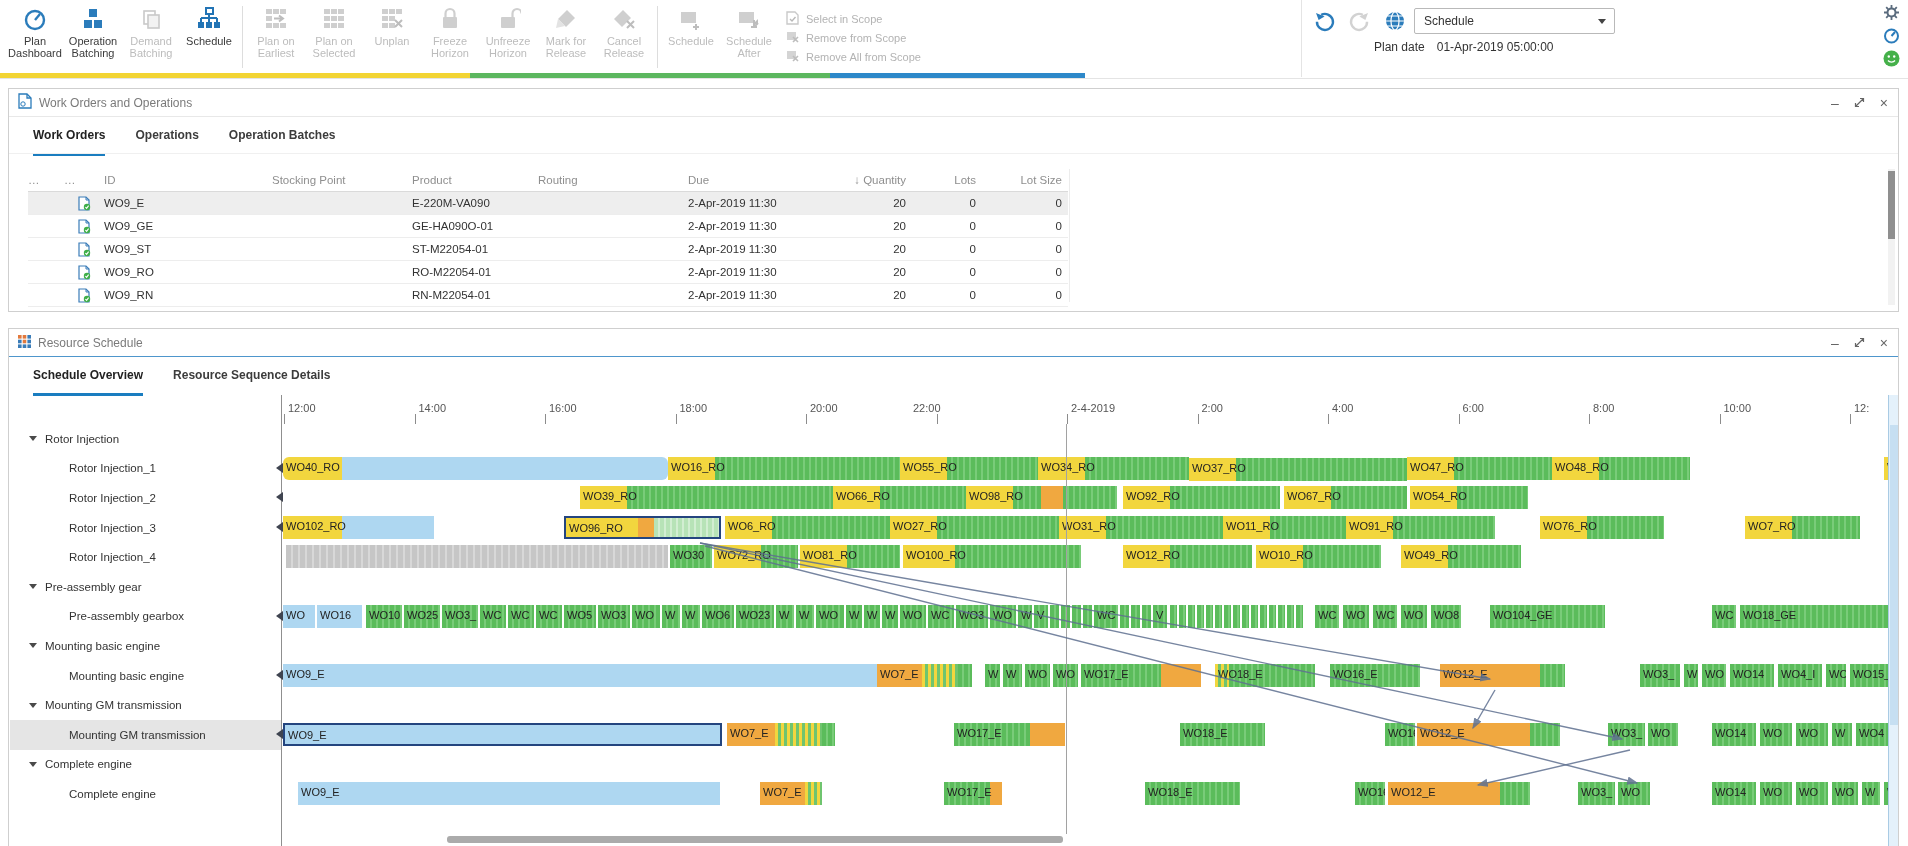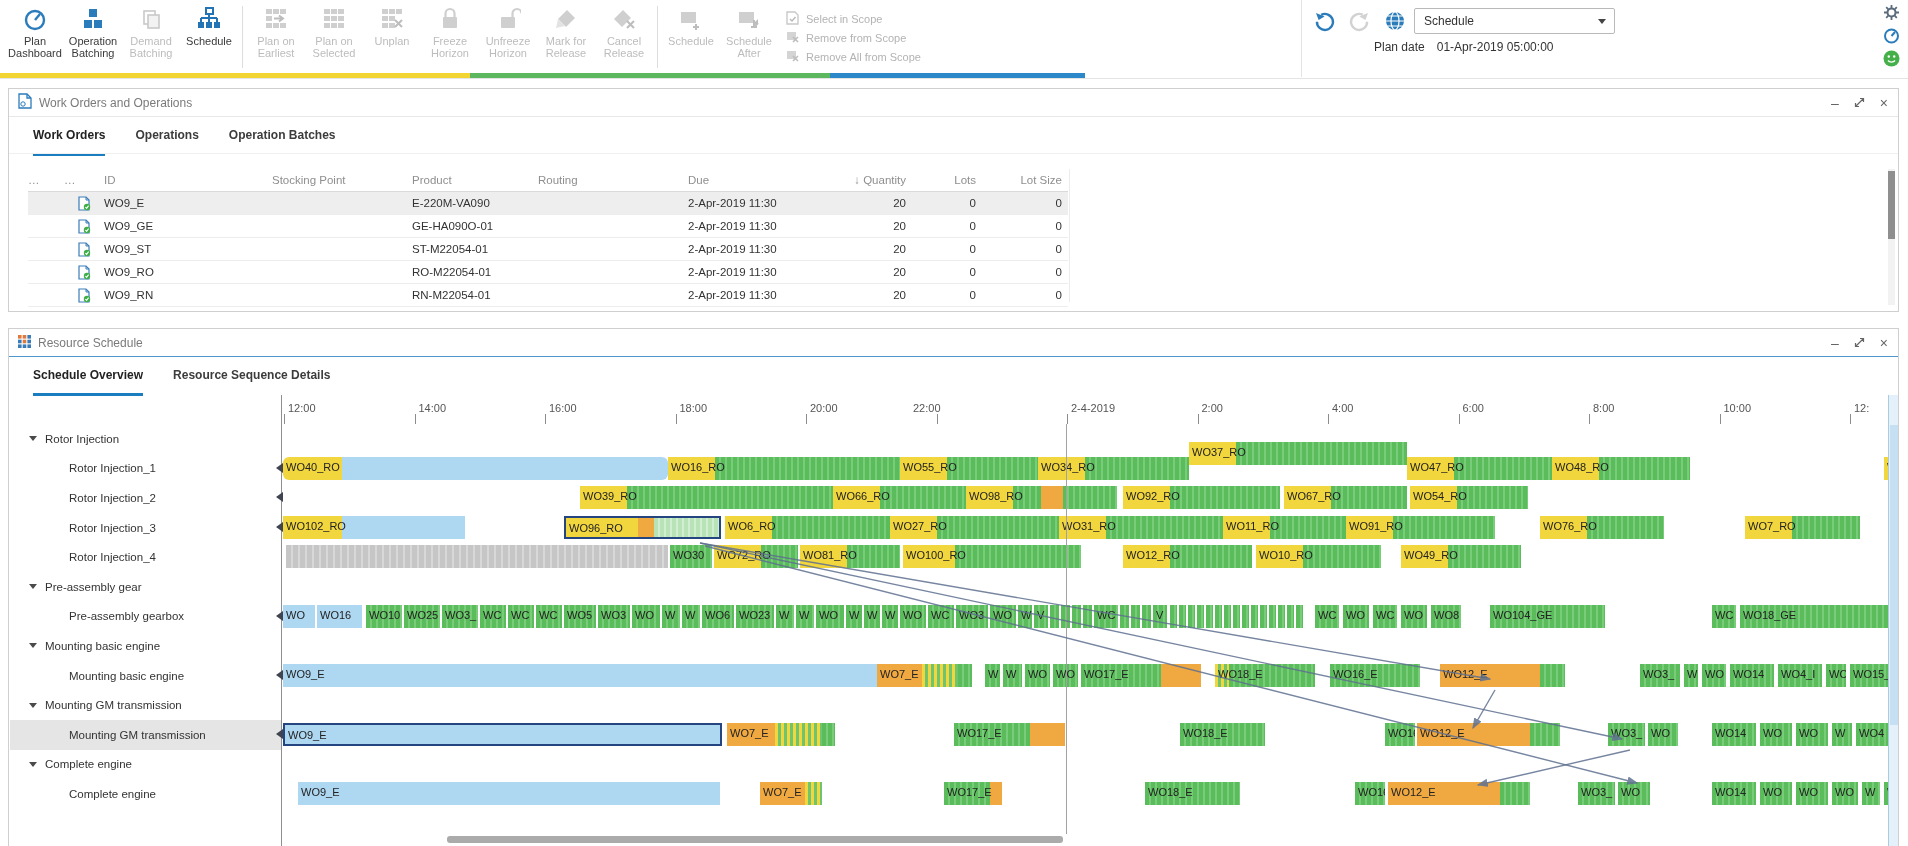--- a/index.html
+++ b/index.html
@@ -508,21 +508,21 @@
       <div class="bar" style="left: 891px; top: 32.6px; width: 138px;">
         <span class="seg sy" style="width: 47px;"></span>
         <span class="seg sg" style="width: 91px;"></span>
         <span class="bl">WO55_RO</span>
       </div>
       <div class="bar" style="left: 1029px; top: 32.6px; width: 151px;">
         <span class="seg sy" style="width: 47px;"></span>
         <span class="seg sg" style="width: 104px;"></span>
         <span class="bl">WO34_RO</span>
       </div>
-      <div class="bar" style="left: 1180px; top: 18px; width: 218px;">
+      <div class="bar" style="left: 1180px; top: 34px; width: 218px;">
         <span class="seg sy" style="width: 47px;"></span>
         <span class="seg sg" style="width: 171px;"></span>
         <span class="bl">WO37_RO</span>
       </div>
       <div class="bar" style="left: 1398px; top: 32.6px; width: 145px;">
         <span class="seg sy" style="width: 47px;"></span>
         <span class="seg sg" style="width: 98px;"></span>
         <span class="bl">WO47_RO</span>
       </div>
       <div class="bar" style="left: 1543px; top: 32.6px; width: 138px;">
@@ -570,21 +570,21 @@
         <span class="seg sg" style="width: 71px;"></span>
         <span class="bl">WO54_RO</span>
       </div>
       <div class="bar" style="left: 1889px; top: 62.2px; width: 10px;">
         <span class="seg sy" style="width: 10px;"></span>
       </div>
       <div class="glab chl" style="top: 88.8px;">
         <span>Rotor Injection_3</span>
       </div>
       <div class="mk" style="left: 267px; top: 97.8px;"></div>
-      <div class="bar" style="left: 274px; top: 91.8px; width: 182px;">
+      <div class="bar" style="left: 274px; top: 91.8px; width: 151px;">
         <span class="seg sy" style="width: 59px;"></span>
         <span class="seg sb" style="width: 123px;"></span>
         <span class="bl">WO102_RO</span>
       </div>
       <div class="bar selbar" style="left: 555px; top: 91.8px; width: 157px;">
         <span class="seg sy" style="width: 72px;"></span>
         <span class="seg so" style="width: 16px;"></span>
         <span class="seg slg" style="width: 65px;"></span>
         <span class="bl">WO96_RO</span>
       </div>

